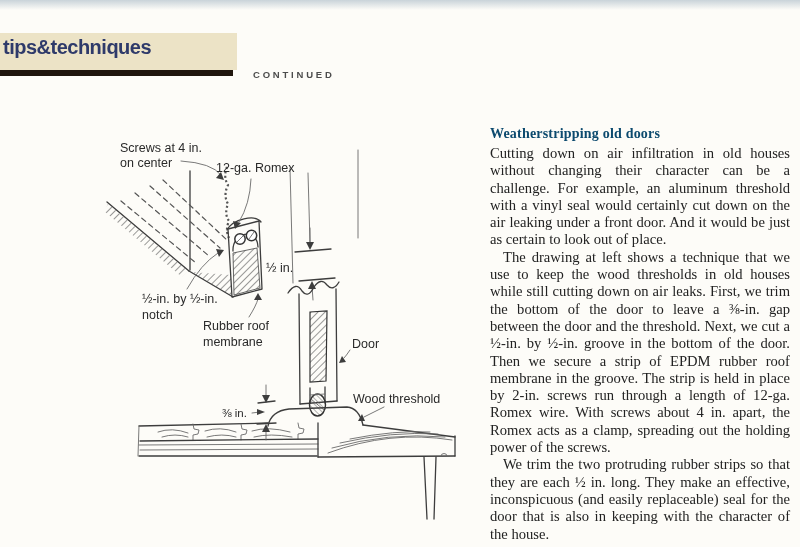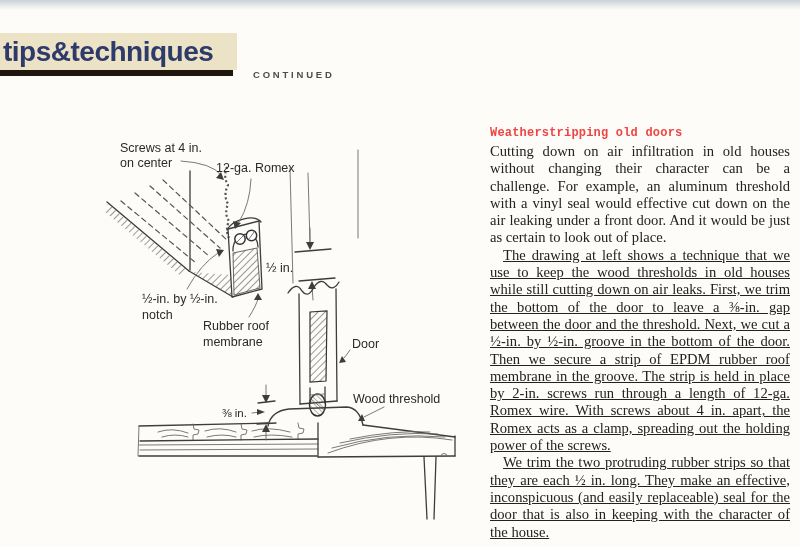--- a/index.html
+++ b/index.html
@@ -12,49 +12,49 @@
     position:absolute;left:0;top:0;width:800px;height:10px;
     background:linear-gradient(#c9d3d9,#fdfcf8);
   }
   
   #masthead-band{
     position:absolute;left:0;top:33px;width:237px;height:37px;
     background:#ece3c6;
   }
   #masthead-text{
     position:absolute;left:3px;top:36px;
-    font-size:28px;font-weight:700;letter-spacing:-0.5px;
+    font-size:20px;font-weight:700;letter-spacing:-0.5px;
     color:#2e3a6a;white-space:nowrap;
   }
   #masthead-rule{
     position:absolute;left:0;top:70px;width:233px;height:6px;
     background:#20160e;
   }
   #continued-label{
     position:absolute;left:253px;top:69px;
     font-size:9.5px;font-weight:700;letter-spacing:2.8px;color:#4c4c4c;
   }
   
   #article{
     position:absolute;left:490px;top:126px;width:300px;
     color:#222;
   }
   #article h1{
     margin:0 0 3px 0;
-    font-family:Liberation Mono, monospace;
-    font-size:12px;font-weight:700;color:#ef4444;
+    font-family:Liberation Serif, serif;
+    font-size:14px;font-weight:700;color:#0c4a6e;
     letter-spacing:0.2px;
   }
   #article p{
     margin:0;
     font-family:"Liberation Serif",serif;
     font-size:14.6px;line-height:17.3px;
     text-align:justify;
   }
-  #article p.indent{text-indent:13px;text-decoration:underline;}
+  #article p.indent{text-indent:13px;}
   
   #diagram-svg{position:absolute;left:0;top:0;}
   .sk{stroke:#3d3d3d;stroke-width:1.3;fill:none;stroke-linecap:round;stroke-linejoin:round;}
   .sk-light{stroke:#6a6a6a;stroke-width:0.9;fill:none;stroke-linecap:round;}
   .sk-dash{stroke:#555;stroke-width:1.2;fill:none;stroke-dasharray:5 4;stroke-linecap:round;}
   .lbl{font-family:"Liberation Sans",sans-serif;font-size:12.5px;fill:#2a2a2a;}
   .lbl-sm{font-family:"Liberation Sans",sans-serif;font-size:11.5px;fill:#2a2a2a;}
   .ah{fill:#3d3d3d;stroke:none;}
 </style>
 </head>
@@ -191,19 +191,19 @@
       <polygon class="ah" points="339,363 346,362 342,356"></polygon>
 
       <text class="lbl" x="353" y="403">Wood threshold</text>
       <path class="sk-light" d="M384,407 Q372,413 364,417"></path>
       <polygon class="ah" points="358,421 365,421 362,414"></polygon>
     </g>
   </svg>
 
   <div id="article">
     <h1>Weatherstripping old doors</h1>
-    <p>Cutting down on air infiltration in old houses without changing their character can be a challenge. For example, an aluminum threshold with a vinyl seal would effective cut down on the air leaking under a front door. And it would be just as certain to look out of place.</p>
+    <p>Cutting down on air infiltration in old houses without changing their character can be a challenge. For example, an aluminum threshold with a vinyl seal would certainly cut down on the air leaking under a front door. And it would be just as certain to look out of place.</p>
     <p class="indent">The drawing at left shows a technique that we use to keep the wood thresholds in old houses while still cutting down on air leaks. First, we trim the bottom of the door to leave a ⅜-in. gap between the door and the threshold. Next, we cut a ½-in. by ½-in. groove in the bottom of the door. Then we secure a strip of EPDM rubber roof membrane in the groove. The strip is held in place by 2-in. screws run through a length of 12-ga. Romex wire. With screws about 4 in. apart, the Romex acts as a clamp, spreading out the holding power of the screws.</p>
     <p class="indent">We trim the two protruding rubber strips so that they are each ½ in. long. They make an effective, inconspicuous (and easily replaceable) seal for the door that is also in keeping with the character of the house.</p>
 
   </div>
 
 </div>
 
 </body></html>

